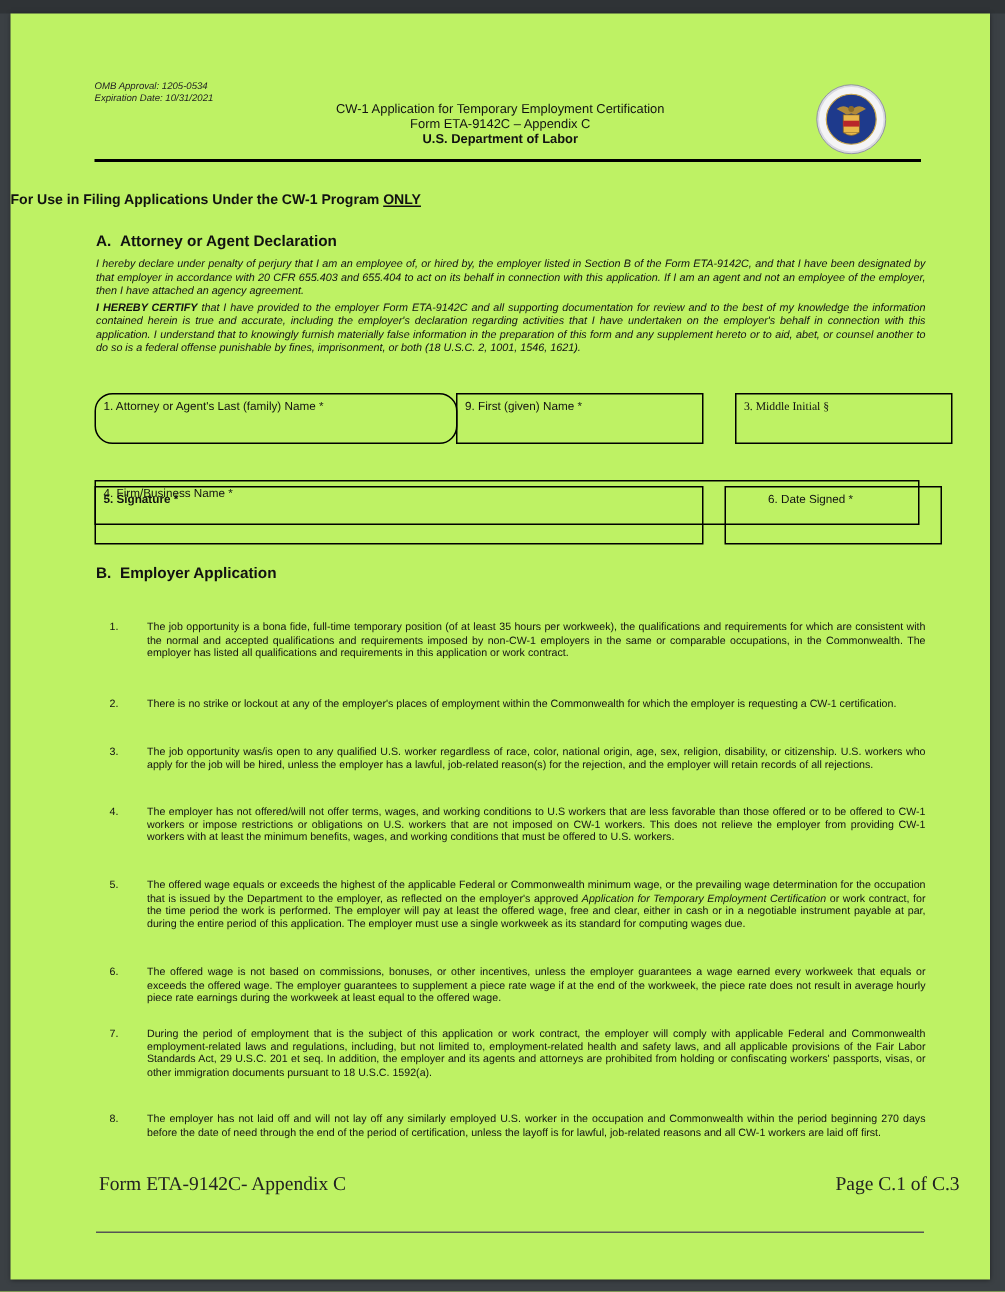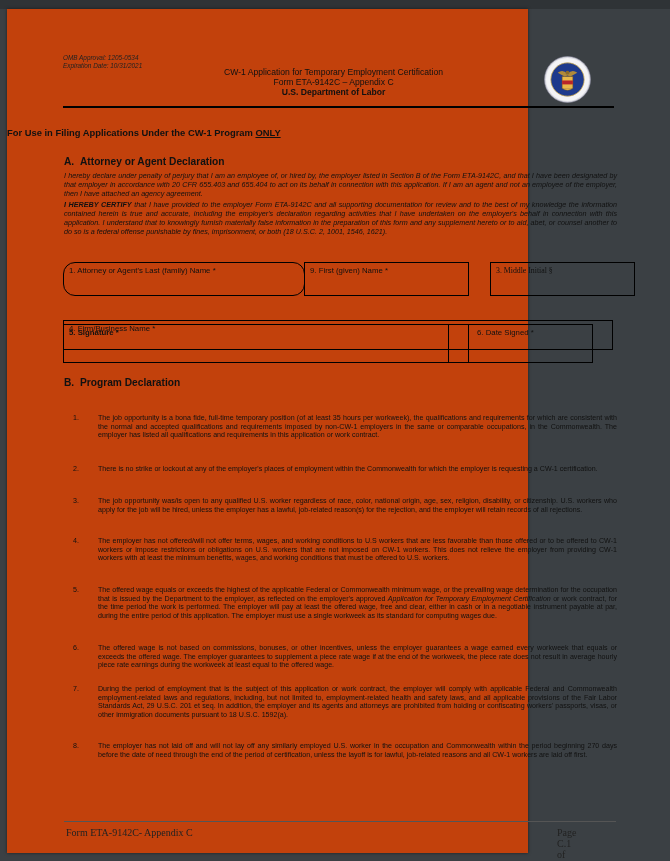--- a/index.html
+++ b/index.html
@@ -5,42 +5,42 @@
   html, body { margin: 0; padding: 0; }
   body {
     width: 670px; height: 861px; overflow: hidden;
     background: #3b4044;
     font-family: "Liberation Sans", sans-serif;
     color: #111;
     position: relative;
   }
   .topbar { position: absolute; left: 0; top: 0; width: 670px; height: 9px; background: #2f3336; }
   .page {
-    position: absolute; left: 7px; top: 9px; width: 521px; height: 844px;
-    background: #c2410c;
+    position: absolute; left: 7px; top: 9px; width: 653px; height: 844px;
+    background: #bef264;
     box-shadow: 0 0 3px rgba(0,0,0,0.5);
   }
   .omb { position: absolute; left: 56px; top: 45px; font-size: 6.4px; font-style: italic; line-height: 7.5px; color: #222; }
   .hdr-center { position: absolute; left: 0; width: 653px; top: 58px; text-align: center; font-size: 8.6px; line-height: 10.2px; }
   .hdr-center .bold { font-weight: bold; }
   .seal { position: absolute; left: 537px; top: 47px; width: 47px; height: 47px; }
   .rule-top { position: absolute; left: 56px; top: 97px; width: 551px; height: 2px; background: #000; }
   .use-title { position: absolute; left: 0; width: 653px; top: 118px; text-align: left; font-size: 9.4px; font-weight: bold; }
   .use-title u { text-decoration: underline; }
   .sec-head { position: absolute; left: 57px; font-size: 10.2px; font-weight: bold; }
   .sec-head .letter { display: inline-block; width: 16px; }
   .para { position: absolute; left: 57px; width: 553px; font-size: 7.2px; font-style: italic; line-height: 8.9px; text-align: justify; }
   .para b { font-style: italic; margin-top: 24px; }
   .cell { position: absolute; border: 1px solid #000; box-sizing: border-box; font-size: 7.8px; padding: 3px 5px; }
   .items { position: absolute; left: 66px; width: 544px; }
   .item { position: absolute; left: 0; width: 544px; font-size: 7.1px; line-height: 8.7px; }
   .item .num { position: absolute; left: 0; top: 0; width: 20px; }
   .item .txt { position: absolute; left: 25px; width: 519px; text-align: justify; }
   .rule-foot { position: absolute; left: 57px; top: 812px; width: 552px; height: 1px; background: #555; }
-  .foot { position: absolute; top: 818px; font-family: "Liberation Serif", serif; font-size: 10px; color: #222; }
+  .foot { position: absolute; top: 772px; font-family: "Liberation Serif", serif; font-size: 13px; color: #222; }
 </style>
 </head>
 <body>
 
 <div class="topbar"></div>
 
 <div class="page">
 
   <div class="omb">
     <div>OMB Approval: 1205-0534</div>
@@ -89,27 +89,27 @@
     </div>
     <div class="cell" style="left:483px; top:253px; width:145px; height:34px;font-family:Liberation Serif, serif;">
       <span>3.  Middle Initial §</span>
     </div>
     <div class="cell" style="left:56px; top:286px; width:550px; height:30px;margin-top:25px;">
       <span>4.  Firm/Business Name *</span>
     </div>
     <div class="cell" style="left:56px; top:315px; width:406px; height:39px;font-weight:bold;">
       <span>5.  Signature *</span>
     </div>
-    <div class="cell" style="left:441px; top:315px; width:145px; height:39px;padding-left:28px;">
+    <div class="cell" style="left:476px; top:315px; width:145px; height:39px;padding-left:28px;">
       <span>6.  Date Signed *</span>
     </div>
   </div>
 
   <div class="sec-head" style="top:368px;">
-    <span class="letter">B.</span><span>Program Declaration</span>
+    <span class="letter">B.</span><span>Employer Application</span>
   </div>
 
 
   <div class="items" style="top:0;">
     <div class="item" style="top:405px;">
       <span class="num">1.</span>
       <span class="txt">The job opportunity is a bona fide, full-time temporary position (of at least 35 hours per workweek), the qualifications and  requirements for which are consistent with the normal and accepted qualifications and requirements imposed by non-CW-1  employers in the same or comparable occupations, in the Commonwealth.  The employer has listed all  qualifications and requirements in this application or work contract.</span>
     </div>
     <div class="item" style="top:456px;">
       <span class="num">2.</span>

